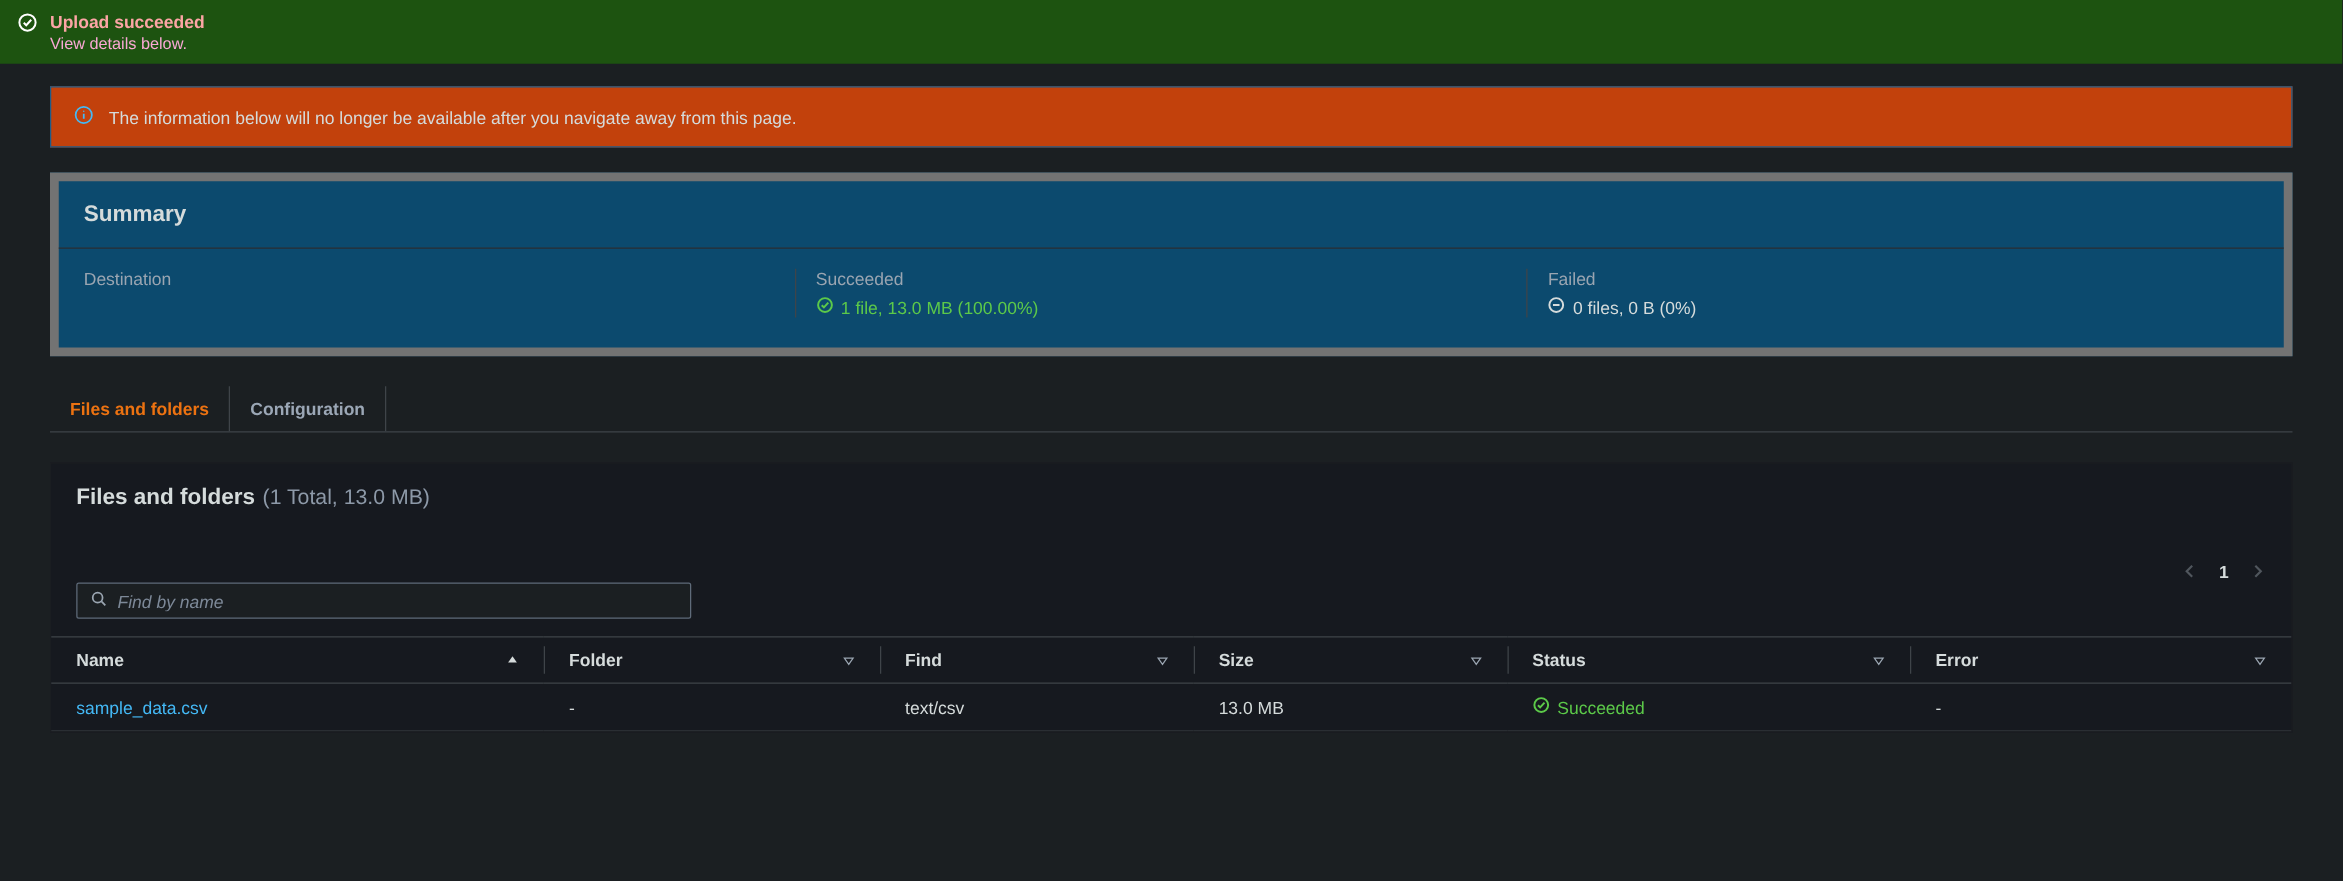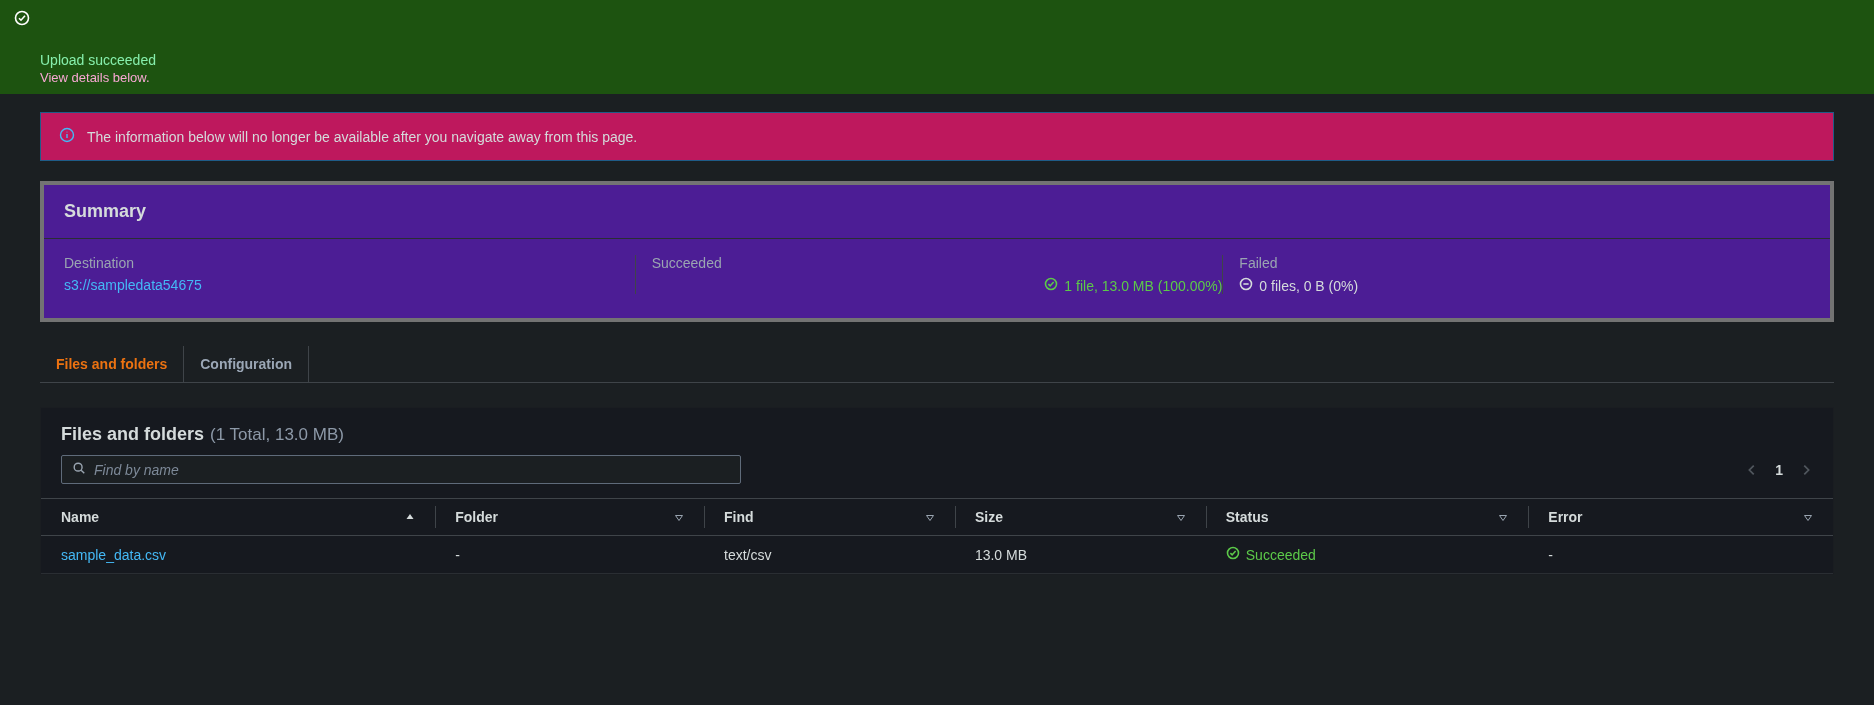--- a/index.html
+++ b/index.html
@@ -12,21 +12,21 @@
   }
   
   .banner {
     background: #1d5310;
     padding: 9px 14px;
     display: flex;
     align-items: flex-start;
     gap: 10px;
   }
   .banner .icon { margin-top: 1px; }
-  .banner-title { font-weight: 400; color: #86efac; font-size: 14px; margin-top: 43px; }
+  .banner-title { font-weight: 700; color: #fca5a5; font-size: 14px; }
   .banner-sub { color: #f9a8d4; font-size: 13px; margin-top: 2px; }
 
   .page { padding: 18px 40px; }
 
   .page-header {
     display: flex;
     justify-content: space-between;
     align-items: center;
     margin-bottom: 18px;
   }
@@ -41,32 +41,32 @@
     color: #16191f;
     font-weight: 700;
     font-size: 14px;
     padding: 5px 20px;
     border-radius: 2px;
     cursor: pointer;
   }
 
   .info-box {
     border: 1px solid #1f5c88;
-    background: #be185d;
+    background: #c2410c;
     padding: 14px 18px;
     display: flex;
     align-items: center;
     gap: 12px;
     margin-bottom: 20px;
   }
   .info-box .msg { color: #d5dbdb; }
 
   .panel {
-    background: #4c1d95;
-    border: 4px solid #737373;
+    background: #0c4a6e;
+    border: 7px solid #737373;
     margin-bottom: 24px;
   }
   .panel-head {
     padding: 16px 20px;
   }
   .panel-title { font-size: 18px; font-weight: 700; color: #d5dbdb; }
 
   .summary-body {
     border-top: 1px solid #2a2e33;
     display: flex;
@@ -74,21 +74,21 @@
   }
   .summary-col {
     flex: 1;
     border-left: 1px solid #3f4449;
     padding-left: 16px;
   }
   .summary-col:first-child { border-left: none; padding-left: 0; }
   .summary-label { font-size: 14px; color: #9aa5b1; margin-bottom: 6px; }
   .summary-value { font-size: 14px; display: flex; align-items: center; gap: 6px; }
   .link { color: #44b9f6; text-decoration: none; }
-  .success-text { color: #5cc949; justify-content: flex-end; }
+  .success-text { color: #5cc949; }
   .muted-text { color: #d5dbdb; }
 
   .tabs {
     display: flex;
     border-bottom: 1px solid #3f4449;
     margin-bottom: 24px;
   }
   .tab {
     padding: 10px 16px;
     font-weight: 700;
@@ -110,26 +110,27 @@
 
   .toolbar {
     display: flex;
     align-items: center;
     justify-content: space-between;
     padding: 0 20px 14px;
   }
   .search-wrap {
     display: flex;
     align-items: center;
-    width: 680px;
+    width: 492px;
     border: 1px solid #5f6b7a;
     border-radius: 2px;
     background: #1b1f22;
     padding: 5px 10px;
     gap: 8px;
+    margin-top: 48px;
   }
   .search-wrap input {
     background: transparent;
     border: none;
     outline: none;
     color: #d5dbdb;
     font-size: 14px;
     width: 100%;
     font-style: italic;
   }
@@ -204,23 +205,20 @@
     <span class="msg">The information below will no longer be available after you navigate away from this page.</span>
   </div>
 
   <div class="panel">
     <div class="panel-head">
       <div class="panel-title">Summary</div>
     </div>
     <div class="summary-body">
       <div class="summary-col">
         <div class="summary-label">Destination</div>
-        <div class="summary-value">
-          <a href="#" class="link">s3://sampledata54675</a>
-        </div>
       </div>
       <div class="summary-col">
         <div class="summary-label">Succeeded</div>
         <div class="summary-value success-text">
           <span>
             <svg class="ic14" viewBox="0 0 16 16" fill="none" stroke="#5cc949" stroke-width="1.8">
               <circle cx="8" cy="8" r="6.3"></circle>
                 <path d="M5 8.2l2 2 4-4.4"></path>
             </svg>
           </span>

